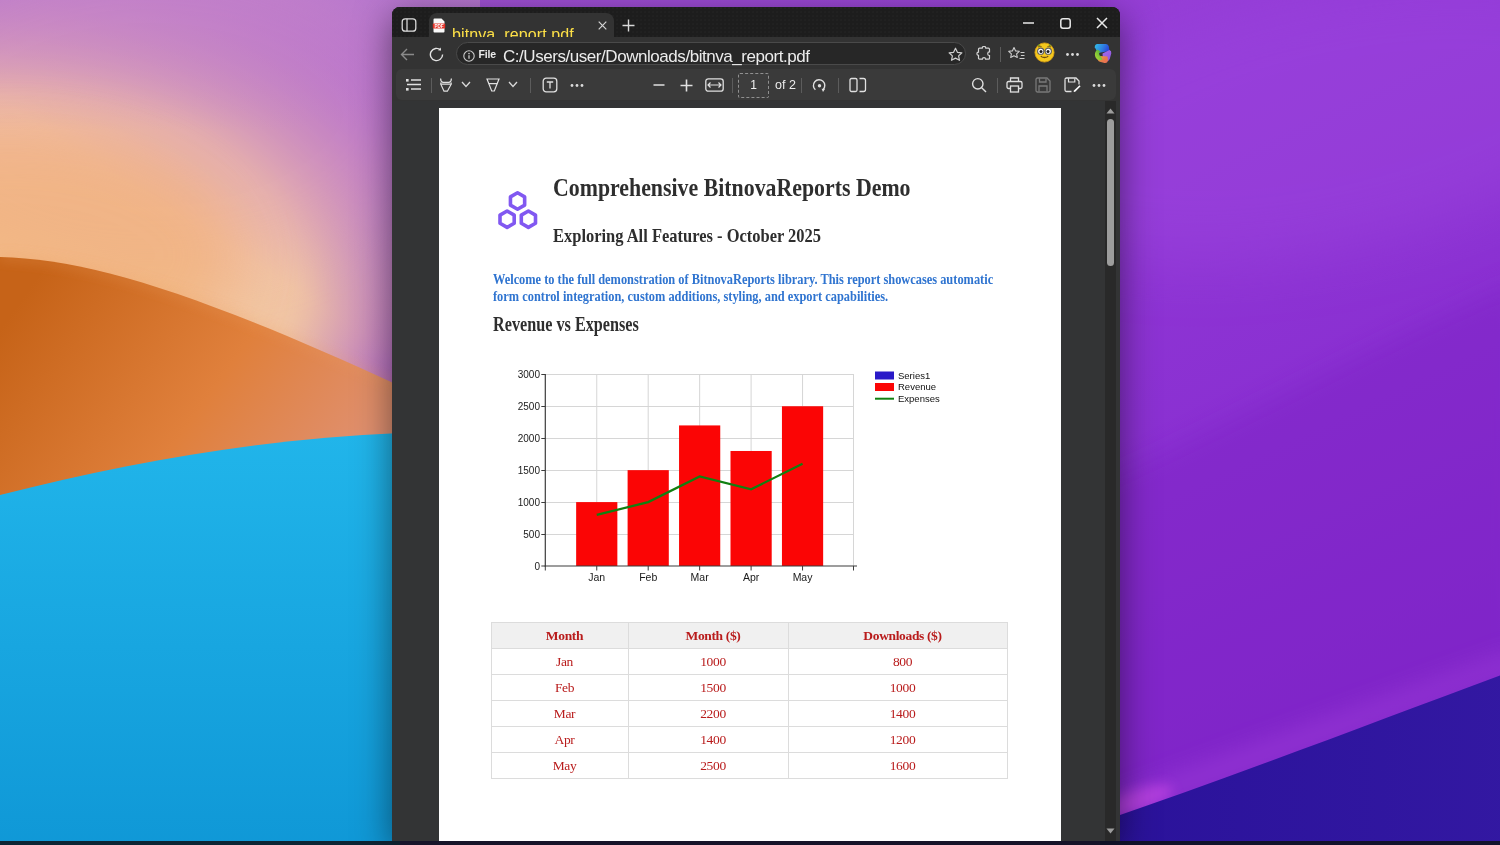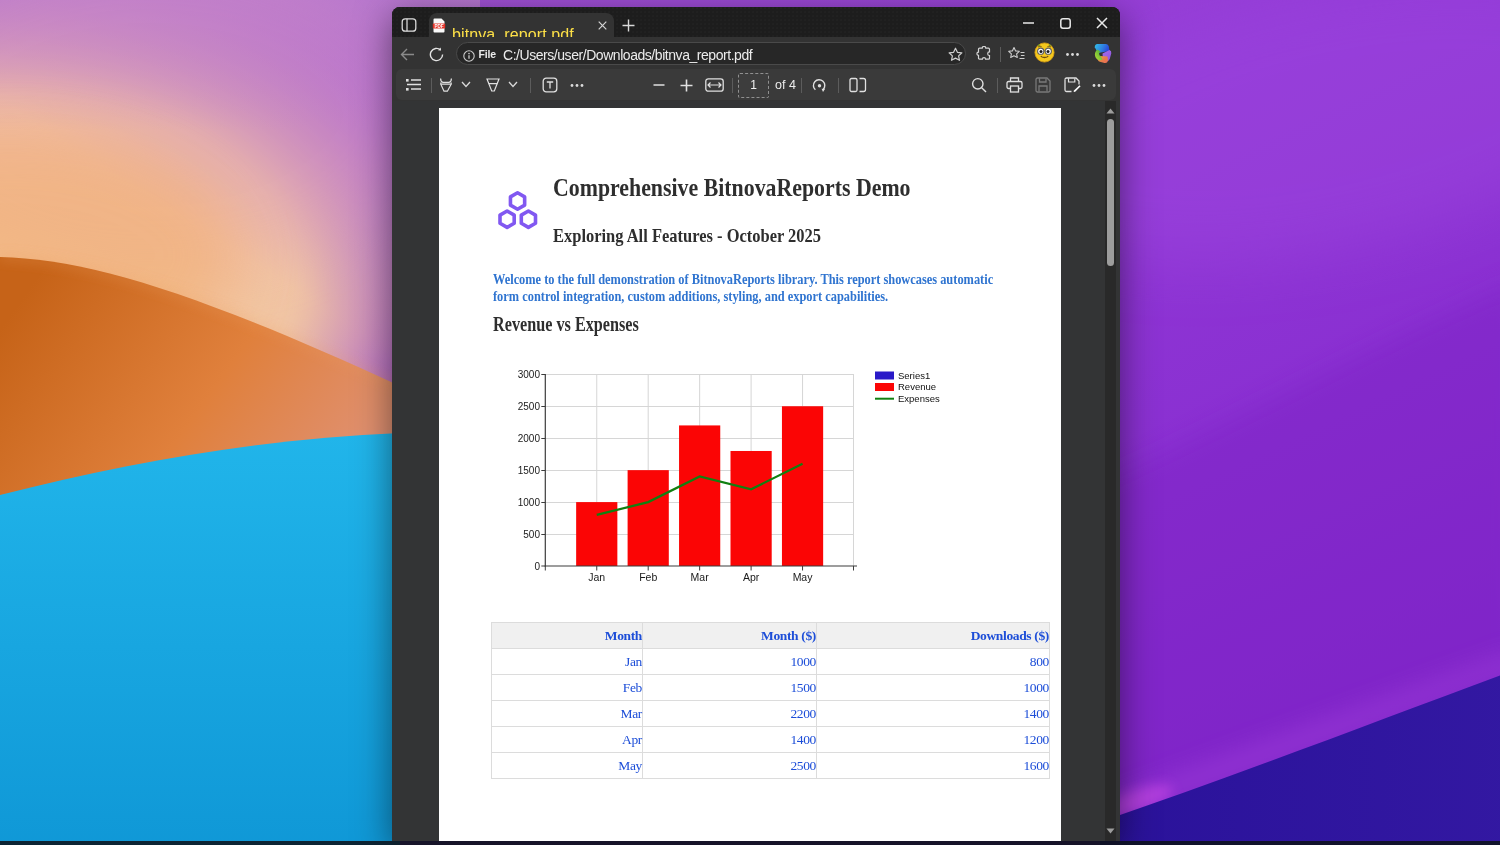--- a/index.html
+++ b/index.html
@@ -16,21 +16,21 @@
     background-size:4px 4px;}
   #tab{position:absolute;left:37px;top:6px;width:185px;height:24px;background:#333;
     border-radius:8px 8px 0 0;}
   #tab .title{position:absolute;left:23px;top:13px;font-size:16px;color:#fde047;
     letter-spacing:0.1px;}
   
   #navbar{position:absolute;left:0;top:30px;width:728px;height:32px;background:#333;}
   #pill{position:absolute;left:64px;top:4.5px;width:510px;height:23px;
     background:#272727;border:1px solid #4a4a4a;border-radius:13px;box-sizing:border-box;text-decoration:underline;}
   #pill .file{position:absolute;left:21.5px;top:5px;font-size:10.5px;font-weight:700;color:#ececec;letter-spacing:-0.2px;}
-  #pill .url{position:absolute;left:46px;top:4px;font-size:14px;color:#ececec;letter-spacing:-0.45px;}
+  #pill .url{position:absolute;left:46px;top:4px;font-size:17px;color:#ececec;letter-spacing:-0.45px;}
   
   #pdfbar{position:absolute;left:0;top:62px;width:728px;height:32px;background:#333;}
   #pdfcard{position:absolute;left:4px;top:0px;width:720px;height:31px;background:#3a3a3a;
     border-radius:6px;}
   #pagebox{position:absolute;left:342px;top:3.5px;width:31px;height:25px;background:#3d3d3d;
     border:1px dashed #909090;border-radius:2px;box-sizing:border-box;
     color:#f0f0f0;font-size:12px;text-align:center;line-height:23px;}
   .of4{position:absolute;left:379px;top:9px;font-size:12.5px;color:#ececec;}
   .ic{position:absolute;}
   
@@ -47,22 +47,22 @@
     white-space:nowrap;transform:scaleX(0.84);transform-origin:0 0;}
   #subtitle{position:absolute;left:114px;top:118px;font-size:19.5px;line-height:19.5px;font-weight:700;color:#2e2e2e;
     white-space:nowrap;transform:scaleX(0.845);transform-origin:0 0;}
   #bluep{position:absolute;left:54px;top:163px;font-size:15.2px;font-weight:700;
     color:#2f74d0;line-height:16.6px;white-space:nowrap;transform:scaleX(0.815);transform-origin:0 0;}
   #h2{position:absolute;left:54px;top:206px;font-size:20px;line-height:20px;font-weight:700;color:#2e2e2e;
     white-space:nowrap;transform:scaleX(0.81);transform-origin:0 0;}
   #chart{position:absolute;left:56px;top:252px;filter:blur(0.35px);}
   table{border-collapse:collapse;position:absolute;left:52px;top:514px;
     font-family:"Liberation Serif",serif;}
-  th,td{border:1px solid #dcdcdc;font-size:13.5px;padding:0 0 0 23px;text-align:right;
-    font-weight:400;color:#1d4ed8;letter-spacing:-0.35px;}
+  th,td{border:1px solid #dcdcdc;font-size:13.5px;padding:0 0 0 9px;text-align:center;
+    font-weight:400;color:#b91c1c;letter-spacing:-0.35px;}
   th{background:#f0f0f0;font-weight:700;height:25px;}
   td{height:25px;}
   .c1{width:127px;}.c2{width:150px;}.c3{width:209px;}
 </style></head>
 <body>
 <div id="stage">
   <svg id="wall" width="1500" height="845" viewBox="0 0 1500 845">
     <defs>
       <linearGradient id="base" x1="0" y1="0" x2="0.85" y2="1">
         <stop offset="0" stop-color="#a95fd4"></stop>
@@ -267,21 +267,21 @@
       </svg>
       <svg class="ic" style="left:284px;top:9.5px" width="13" height="13" viewBox="0 0 13 13">
         <path d="M6.5,0.5 V12.5 M0.5,6.5 H12.5" stroke="#e0e0e0" stroke-width="1.6"></path>
       </svg>
       <svg class="ic" style="left:309px;top:9px" width="19" height="14" viewBox="0 0 19 14">
         <rect x="0.8" y="0.8" width="17.4" height="12.4" rx="2.5" fill="none" stroke="#e0e0e0" stroke-width="1.3"></rect>
         <path d="M5.5,4.5 L3,7 L5.5,9.5 M13.5,4.5 L16,7 L13.5,9.5 M3.4,7 H15.6" fill="none" stroke="#e0e0e0" stroke-width="1.2"></path>
       </svg>
       <div class="sep" style="left:336px;top:8.5px"></div>
       <div id="pagebox">1</div>
-          <div class="of4">of 4</div>
+          <div class="of4">of 2</div>
       <div class="sep" style="left:405px;top:8.5px"></div>
       <svg class="ic" style="left:415px;top:7.5px" width="17" height="17" viewBox="0 0 17 17">
         <path d="M4.4,12.8 A5.7,5.7 0 1 1 12.2,12.4" fill="none" stroke="#e0e0e0" stroke-width="1.4"></path>
         <path d="M10.6,11.7 L14,11.9 L12,14.9 Z" fill="#e0e0e0"></path>
         <circle cx="8.5" cy="8.7" r="1.7" fill="#e0e0e0"></circle>
       </svg>
       <div class="sep" style="left:442px;top:8.5px"></div>
       <svg class="ic" style="left:453px;top:8px" width="18" height="16" viewBox="0 0 18 16">
         <rect x="1" y="1.5" width="7" height="13" rx="1.5" fill="none" stroke="#e0e0e0" stroke-width="1.3"></rect>
         <path d="M10.5,1.5 h4 a2,2 0 0 1 2,2 v9 a2,2 0 0 1 -2,2 h-4" fill="none" stroke="#e0e0e0" stroke-width="1.3"></path>

